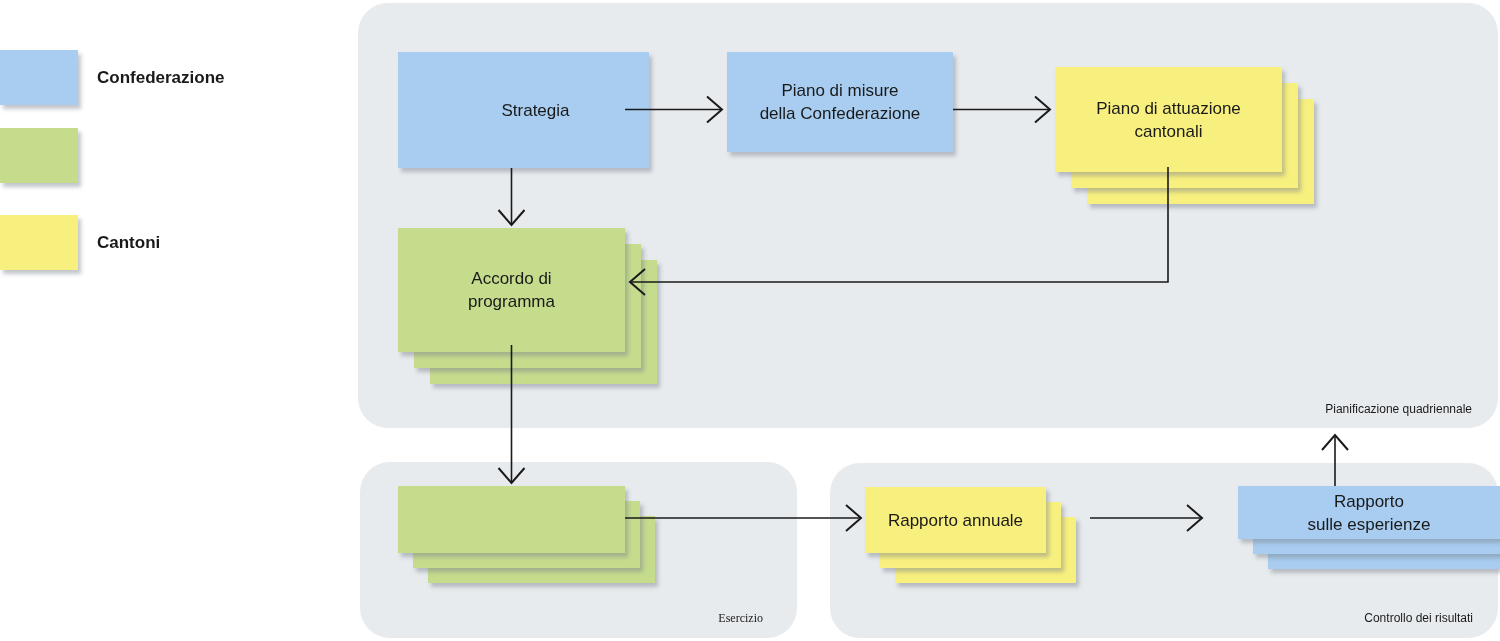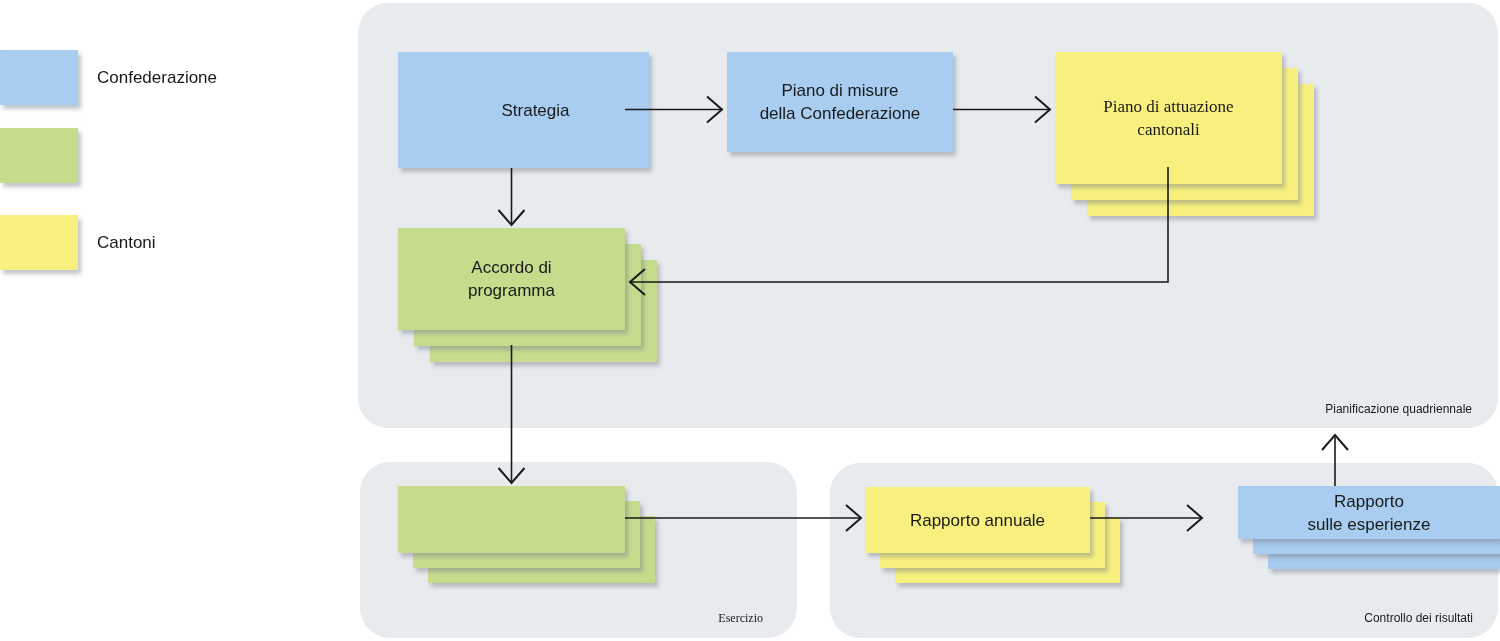--- a/index.html
+++ b/index.html
@@ -22,21 +22,21 @@
   #label-planning{right:28px;top:398px;}
   #label-exercise{right:737px;top:607px;font-family:Liberation Serif, serif;}
   #label-control{right:27px;top:607px;}
   
   .legend{position:absolute;left:0;top:0;z-index:1;}
   .legend-item{position:absolute;left:0;display:flex;align-items:center;}
   .legend-swatch{
     width:78px;height:55px;flex:0 0 78px;
     box-shadow:3px 4px 4px rgba(120,128,140,.45);
   }
-  .legend-text{margin-left:19px;font-size:17px;white-space:nowrap;}
+  .legend-text{margin-left:19px;font-size:17px;white-space:nowrap;font-weight:bold;}
   #legend-0{top:50px;} #legend-1{top:128px;} #legend-2{top:215px;}
   
   .c-blue{background:#a8cdf0;}
   .c-green{background:#c5dc8d;}
   .c-yellow{background:#f8f07e;}
   
   .box,.stack{position:absolute;z-index:1;}
   .box{
     display:flex;align-items:center;justify-content:center;text-align:center;
     font-size:17px;line-height:23px;white-space:pre-line;
@@ -45,24 +45,24 @@
   .stack .layer{
     position:absolute;width:100%;height:100%;
     box-shadow:3px 4px 4px rgba(120,128,140,.45);
   }
   .stack .l1{left:0;top:0;display:flex;align-items:center;justify-content:center;
     text-align:center;font-size:17px;line-height:23px;white-space:pre-line;}
   .stack.s16 .l2{left:16px;top:16px;} .stack.s16 .l3{left:32px;top:32px;}
   .stack.s15 .l2{left:15px;top:15px;} .stack.s15 .l3{left:30px;top:30px;}
   #node-strategia{left:398px;top:52px;width:227px;height:116px;padding-left:24px;}
   #node-piano-misure{left:727px;top:52px;width:226px;height:100px;}
-  #node-piano-attuazione{left:1055px;top:52px;width:227px;height:132px;font-family:Liberation Serif, serif;}
-  #node-accordo{left:398px;top:228px;width:227px;height:102px;}
+  #node-piano-attuazione{left:1055px;top:67px;width:227px;height:105px;}
+  #node-accordo{left:398px;top:228px;width:227px;height:124px;}
   #node-esercizio{left:398px;top:486px;width:227px;height:67px;}
-  #node-rapporto-annuale{left:865px;top:487px;width:225px;height:66px;}
+  #node-rapporto-annuale{left:865px;top:487px;width:181px;height:66px;}
   #node-rapporto-esperienze{left:1238px;top:486px;width:226px;height:53px;padding-left:36px;}
   
   #connectors{position:absolute;left:0;top:0;z-index:2;pointer-events:none;}
 </style>
 </head>
 <body>
 
 <div class="legend">
   <div class="legend-item" id="legend-0">
     <div class="legend-swatch c-blue"></div>

